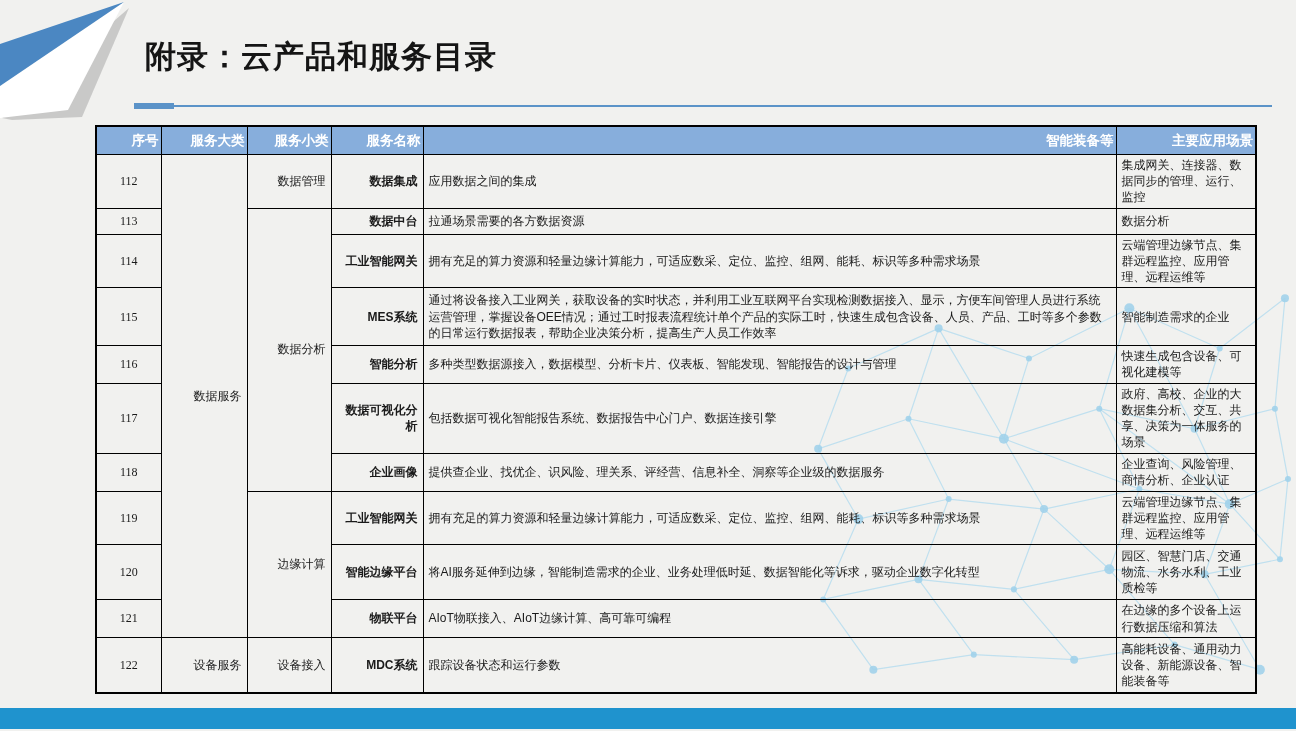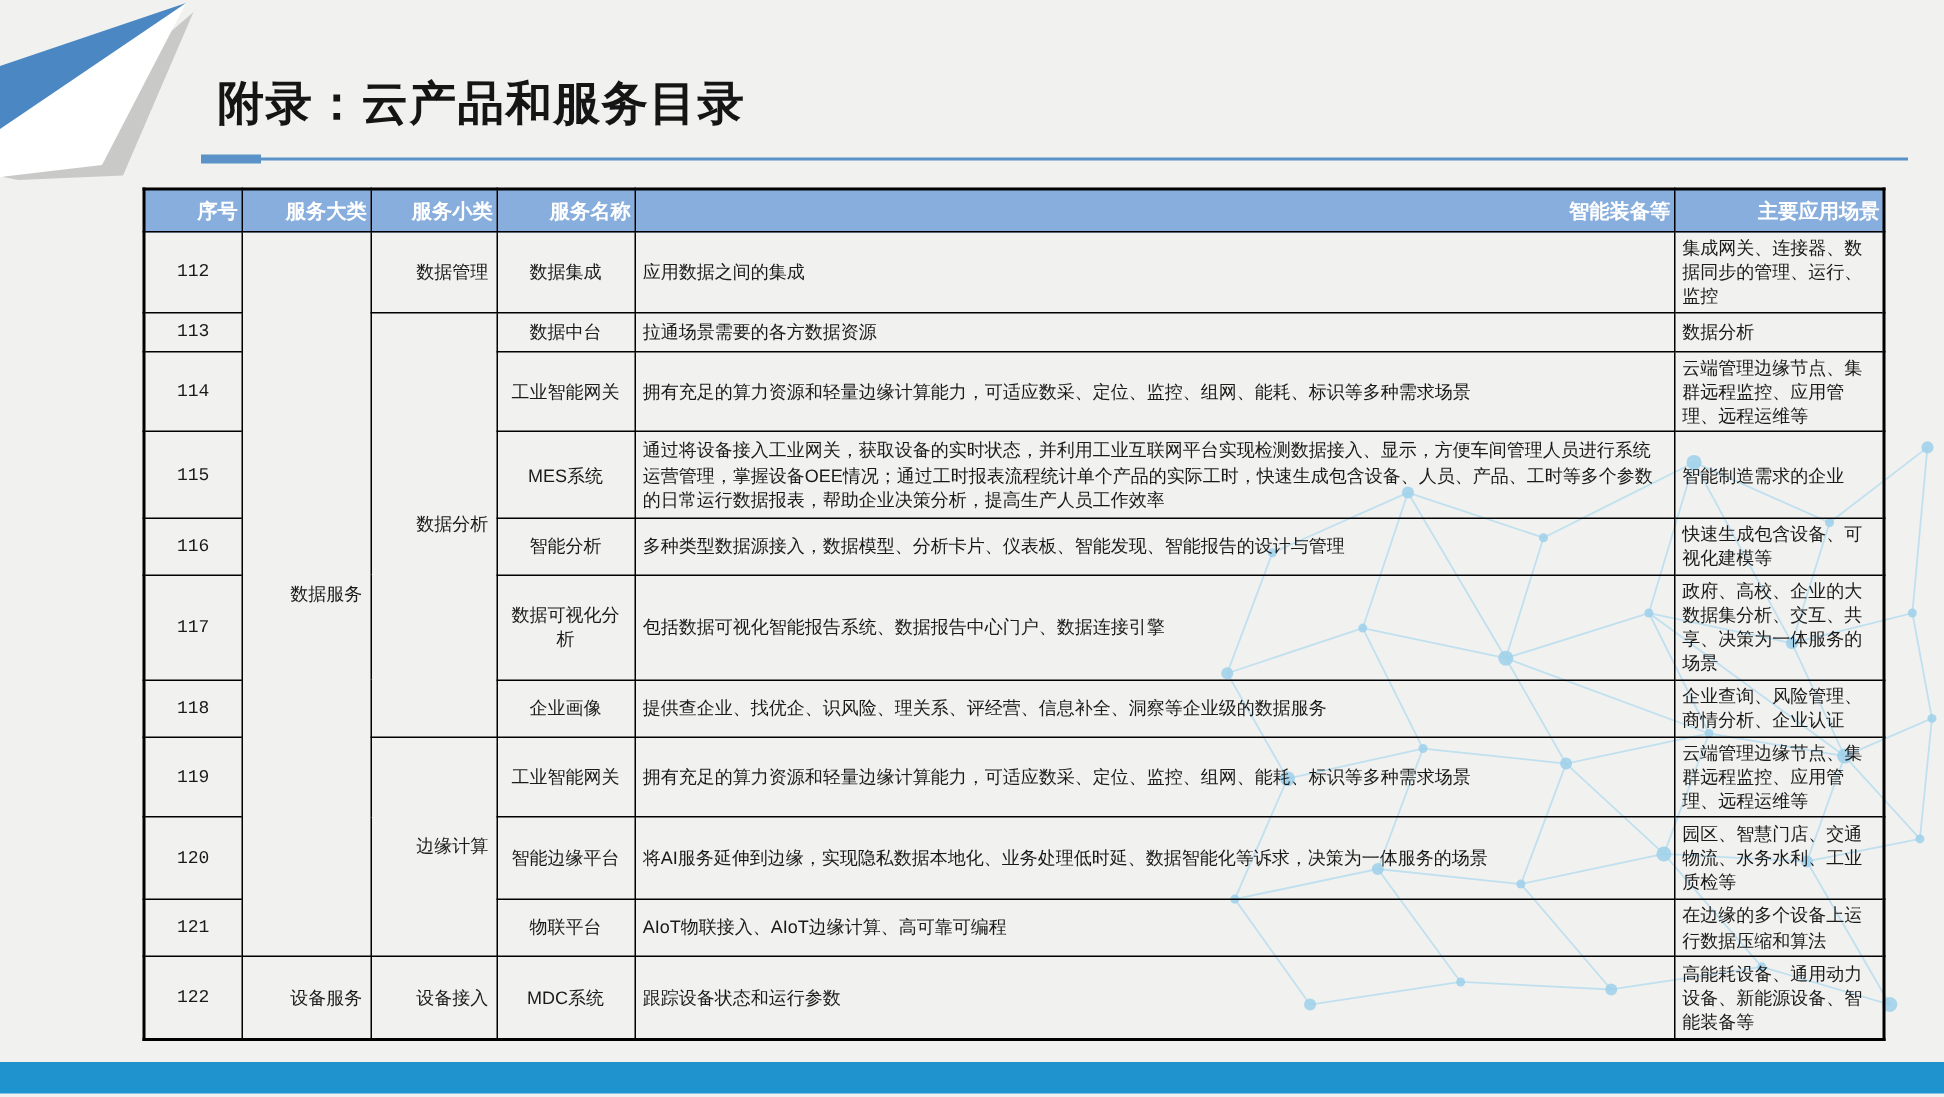--- a/index.html
+++ b/index.html
@@ -10,21 +10,21 @@
     position:relative;overflow:hidden;
     color:#1a1a1a;
   }
   .slide{position:absolute;inset:0;}
 
   
   .corner{position:absolute;left:0;top:0;width:160px;height:130px;z-index:4;}
 
   
   .page-title{
-    position:absolute;left:145px;top:48px;margin:0;
+    position:absolute;left:145px;top:36px;margin:0;
     font-size:31px;font-weight:bold;letter-spacing:1px;color:#151515;
   }
   .title-rule{
     position:absolute;left:134px;top:105px;width:1138px;height:2px;
     background:var(--underline-blue,#5b93c8);z-index:2;
   }
   .title-rule .thick{
     position:absolute;left:0;top:-2px;width:40px;height:6px;
     background:var(--underline-blue,#5b93c8);display:block;
   }
@@ -44,23 +44,23 @@
     font-size:13.5px;font-weight:bold;
     height:25px;padding:1px 2px;text-align:right;
     border:1.5px solid #000;
   }
   table.catalog td{
     border:1.5px solid #000;
     font-size:12px;line-height:1.35;
     padding:2px 5px;vertical-align:middle;
     background:transparent;
   }
-  td.cell-no{text-align:center;font-family:Liberation Mono, monospace;font-size:14px;}
+  td.cell-no{text-align:center;font-family:Liberation Serif, serif;font-size:14px;}
   td.cell-group{text-align:right;}
-  td.cell-name{text-align:center;padding:2px 2px;}
+  td.cell-name{text-align:right;padding:2px 2px;font-weight:bold;}
   td.cell-func{text-align:left;}
   td.cell-scenario{text-align:left;padding:2px 3px;}
 
   
   .bottom-bar{
     position:absolute;left:0;top:708px;width:1296px;height:21px;
     background:var(--bottom-bar-blue,#1f93ce);z-index:6;
   }
 </style>
 </head>
@@ -236,21 +236,21 @@
         <tr style="height: 52px;">
           <td class="cell-no">119</td>
           <td class="cell-group" rowspan="3">边缘计算</td>
           <td class="cell-name">工业智能网关</td>
           <td class="cell-func">拥有充足的算力资源和轻量边缘计算能力，可适应数采、定位、监控、组网、能耗、标识等多种需求场景</td>
           <td class="cell-scenario">云端管理边缘节点、集群远程监控、应用管理、远程运维等</td>
         </tr>
         <tr style="height: 55px;">
           <td class="cell-no">120</td>
           <td class="cell-name">智能边缘平台</td>
-          <td class="cell-func">将AI服务延伸到边缘，实现隐私数据本地化、业务处理低时延、数据智能化等诉求，决策为一体服务的场景</td>
+          <td class="cell-func">将AI服务延伸到边缘，智能制造需求的企业、业务处理低时延、数据智能化等诉求，驱动企业数字化转型</td>
           <td class="cell-scenario">园区、智慧门店、交通物流、水务水利、工业质检等</td>
         </tr>
         <tr style="height: 38px;">
           <td class="cell-no">121</td>
           <td class="cell-name">物联平台</td>
           <td class="cell-func">AIoT物联接入、AIoT边缘计算、高可靠可编程</td>
           <td class="cell-scenario">在边缘的多个设备上运行数据压缩和算法</td>
         </tr>
         <tr style="height: 55px;">
           <td class="cell-no">122</td>

